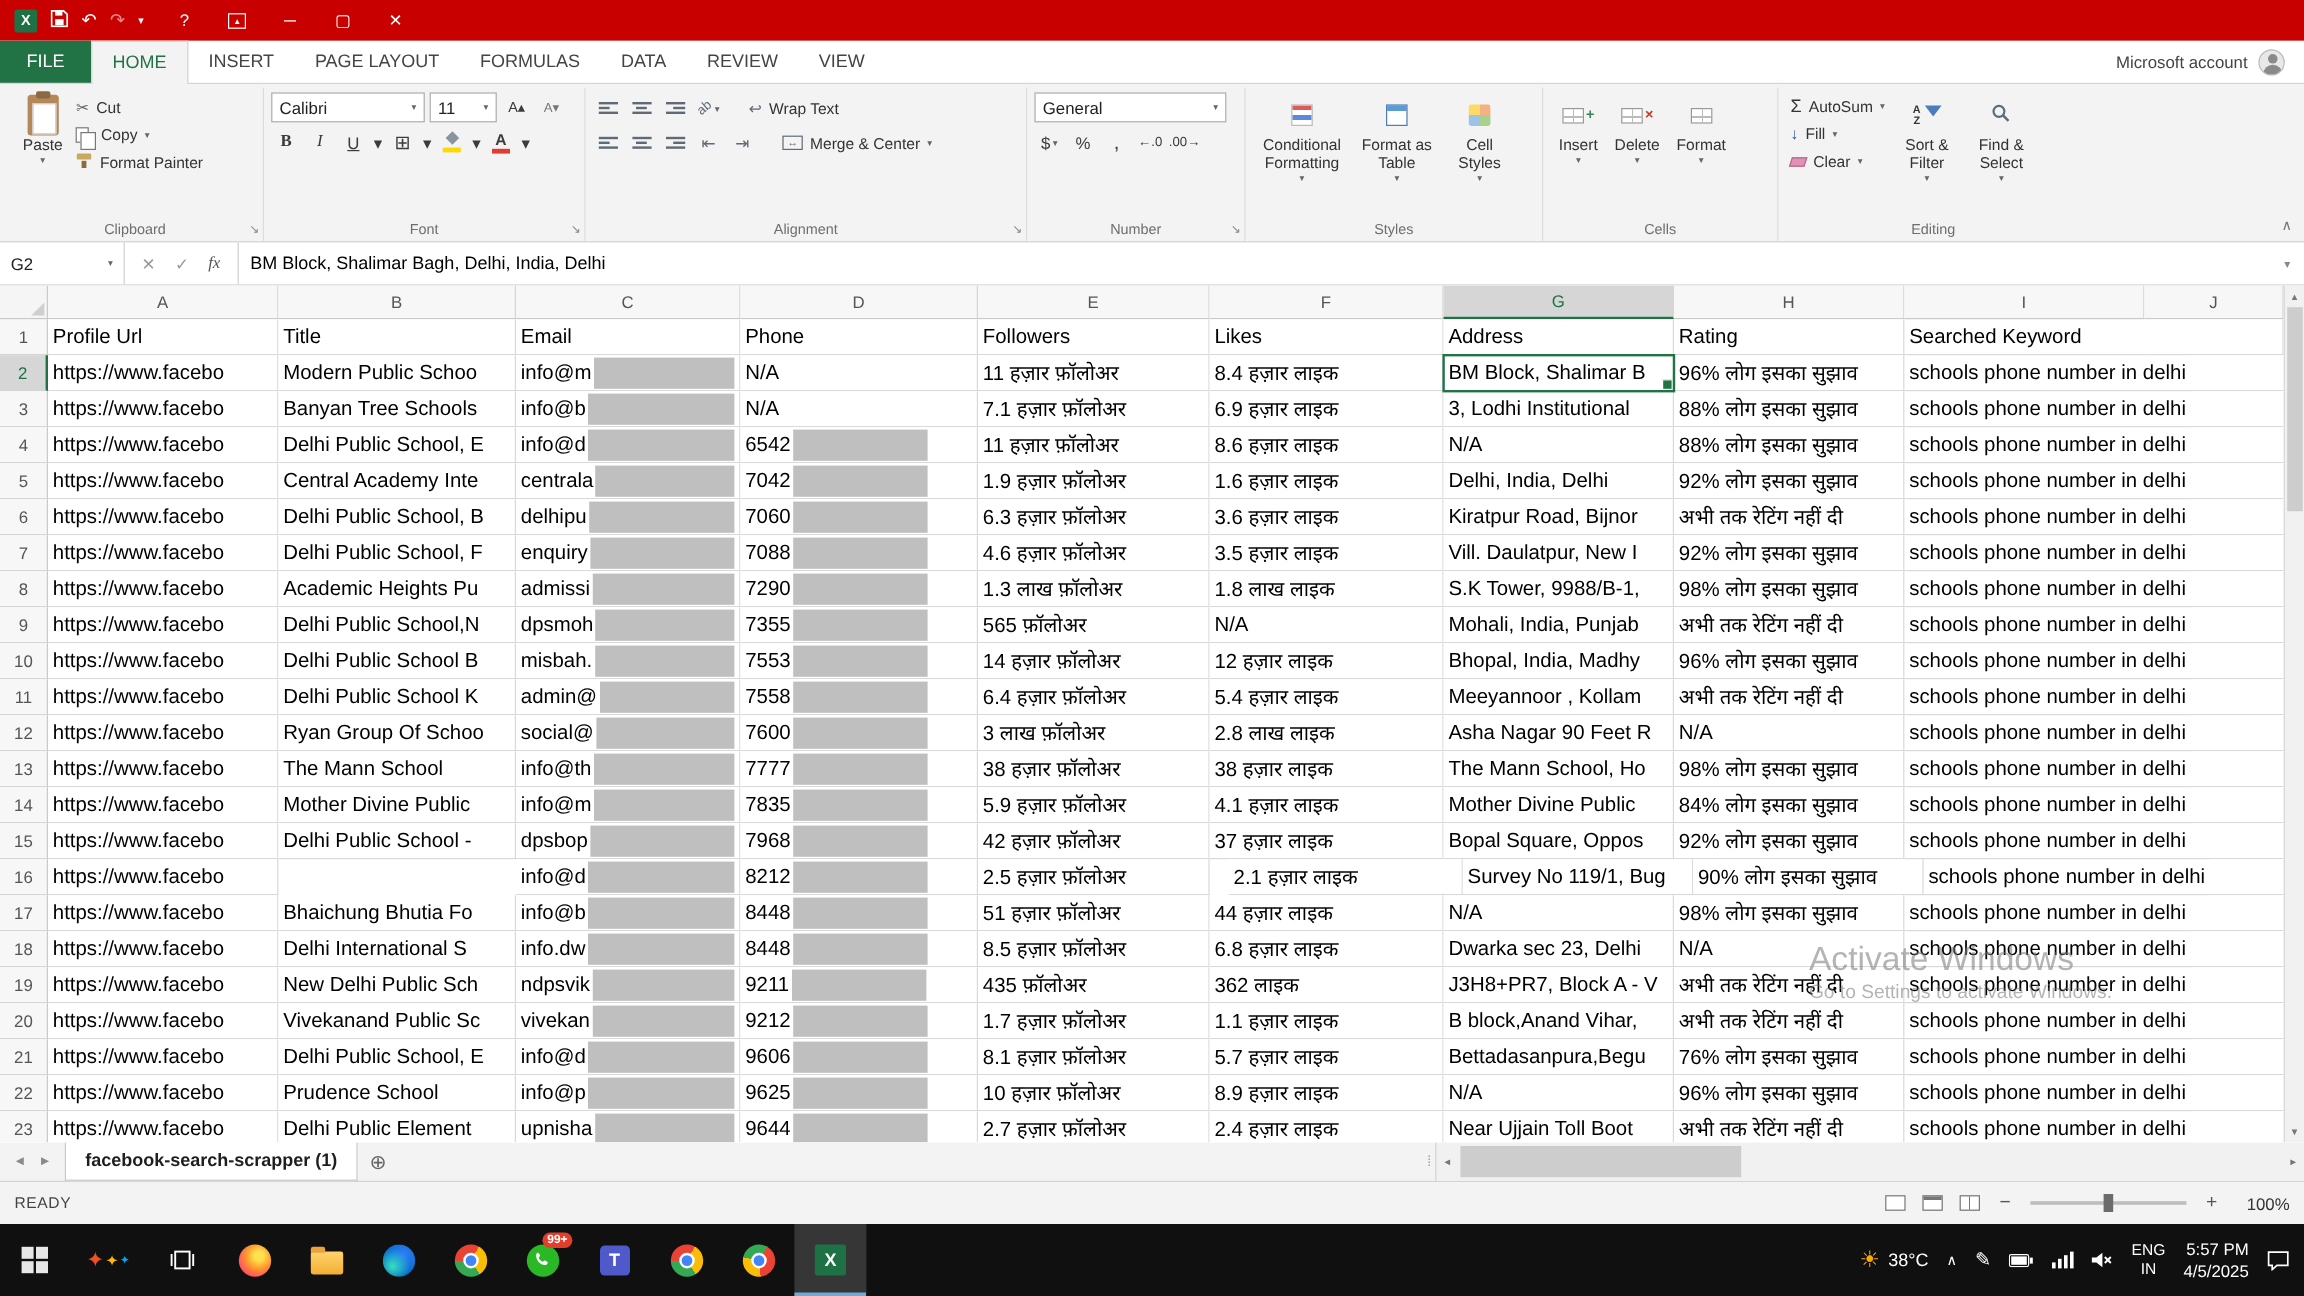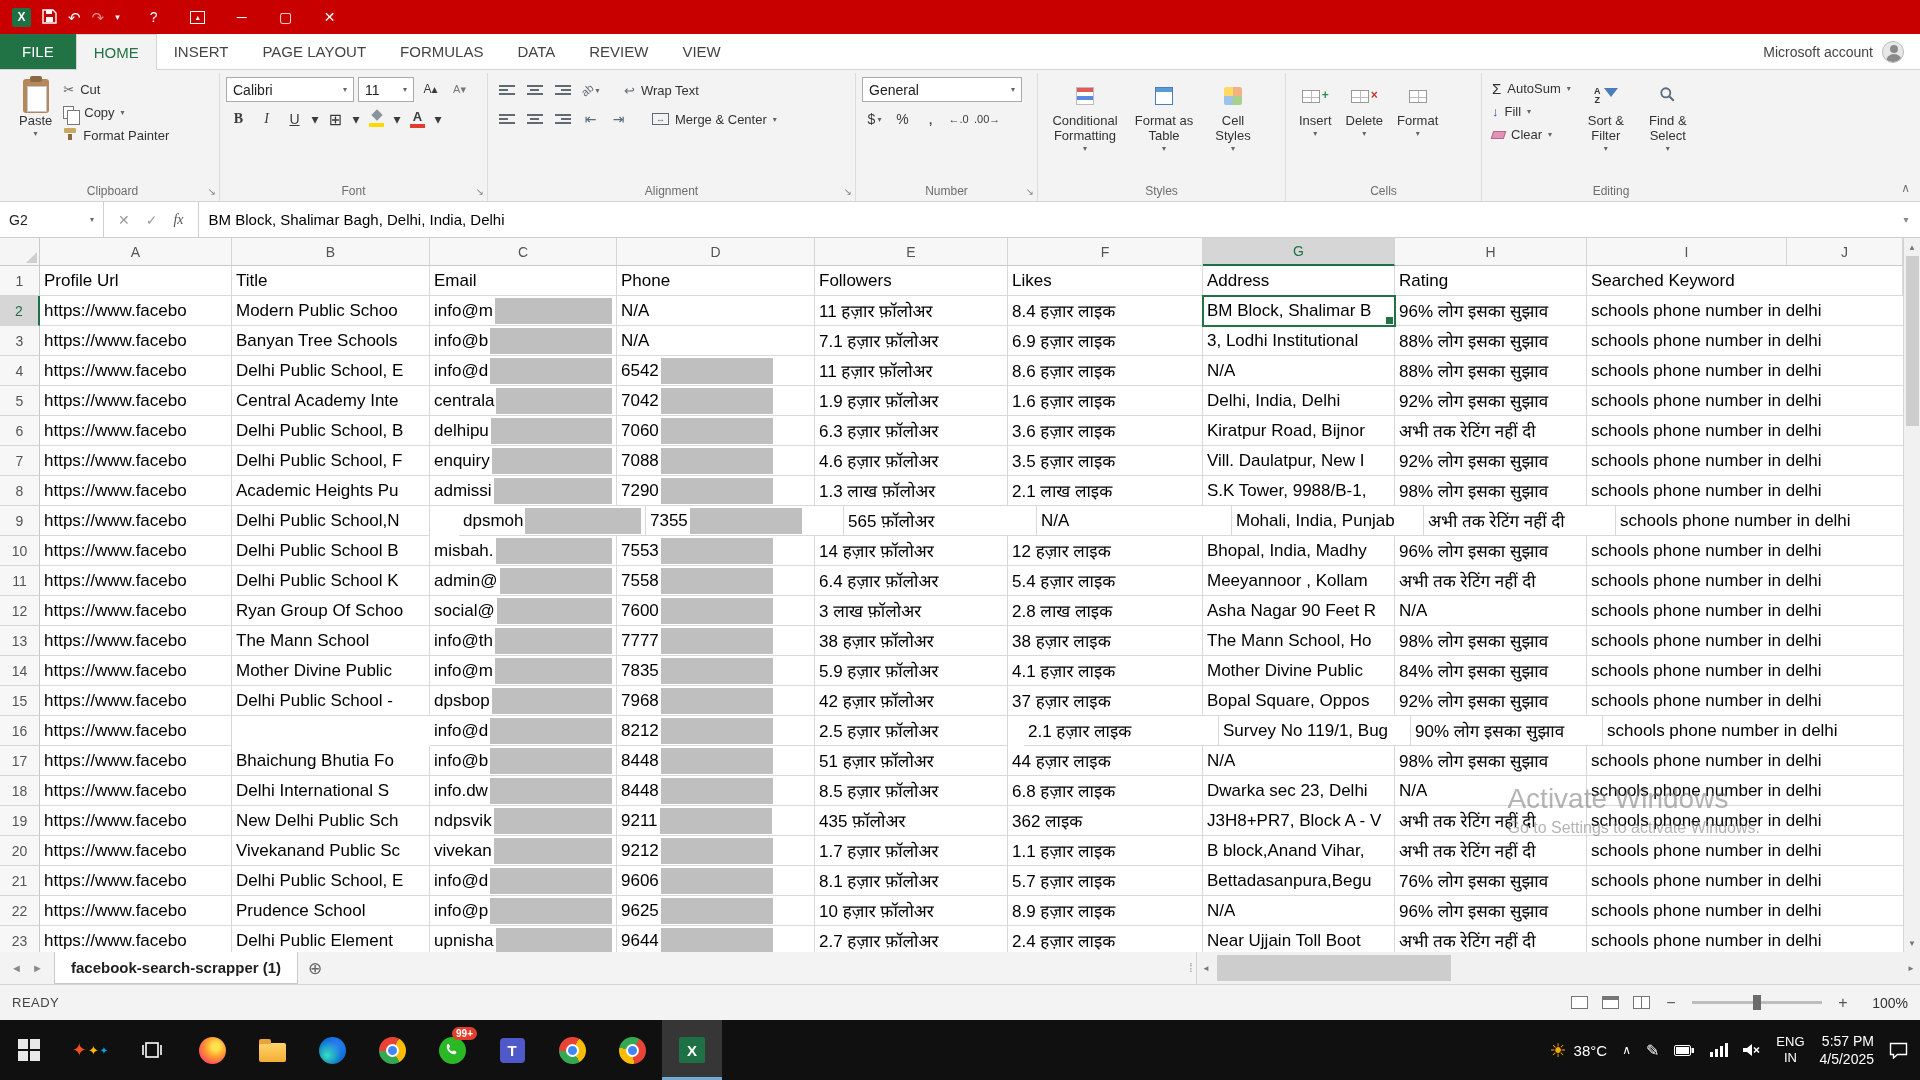--- a/index.html
+++ b/index.html
@@ -746,42 +746,42 @@
               <span class="redact rfill"></span>
             </div>
             <div class="cell" style="flex: 0 0 198px;">
               <span class="ct">7290</span>
               <span class="redact rfixed"></span>
             </div>
             <div class="cell" style="flex: 0 0 193px;">
               <span class="ct">1.3 लाख फ़ॉलोअर</span>
             </div>
             <div class="cell" style="flex: 0 0 195px;">
-              <span class="ct">2.1 लाख लाइक</span>
+              <span class="ct">1.8 लाख लाइक</span>
             </div>
             <div class="cell" style="flex: 0 0 192px;">
               <span class="ct">S.K Tower, 9988/B-1,</span>
             </div>
             <div class="cell" style="flex: 0 0 192px;">
               <span class="ct">98% लोग इसका सुझाव</span>
             </div>
             <div class="cell spill" style="flex: 0 0 200px;">
               <span class="ct">schools phone number in delhi</span>
             </div>
             <div class="cell" style="flex: 0 0 116px;"></div>
           </div>
           <div class="grow">
             <div class="rowh">9</div>
             <div class="cell" style="flex: 0 0 192px;">
               <span class="ct">https://www.facebo</span>
             </div>
             <div class="cell" style="flex: 0 0 198px;">
               <span class="ct">Delhi Public School,N</span>
             </div>
-            <div class="cell" style="flex: 0 0 187px; margin-left: 29px;">
+            <div class="cell" style="flex: 0 0 187px;">
               <span class="ct">dpsmoh</span>
               <span class="redact rfill"></span>
             </div>
             <div class="cell" style="flex: 0 0 198px;">
               <span class="ct">7355</span>
               <span class="redact rfixed"></span>
             </div>
             <div class="cell" style="flex: 0 0 193px;">
               <span class="ct">565 फ़ॉलोअर</span>
             </div>

